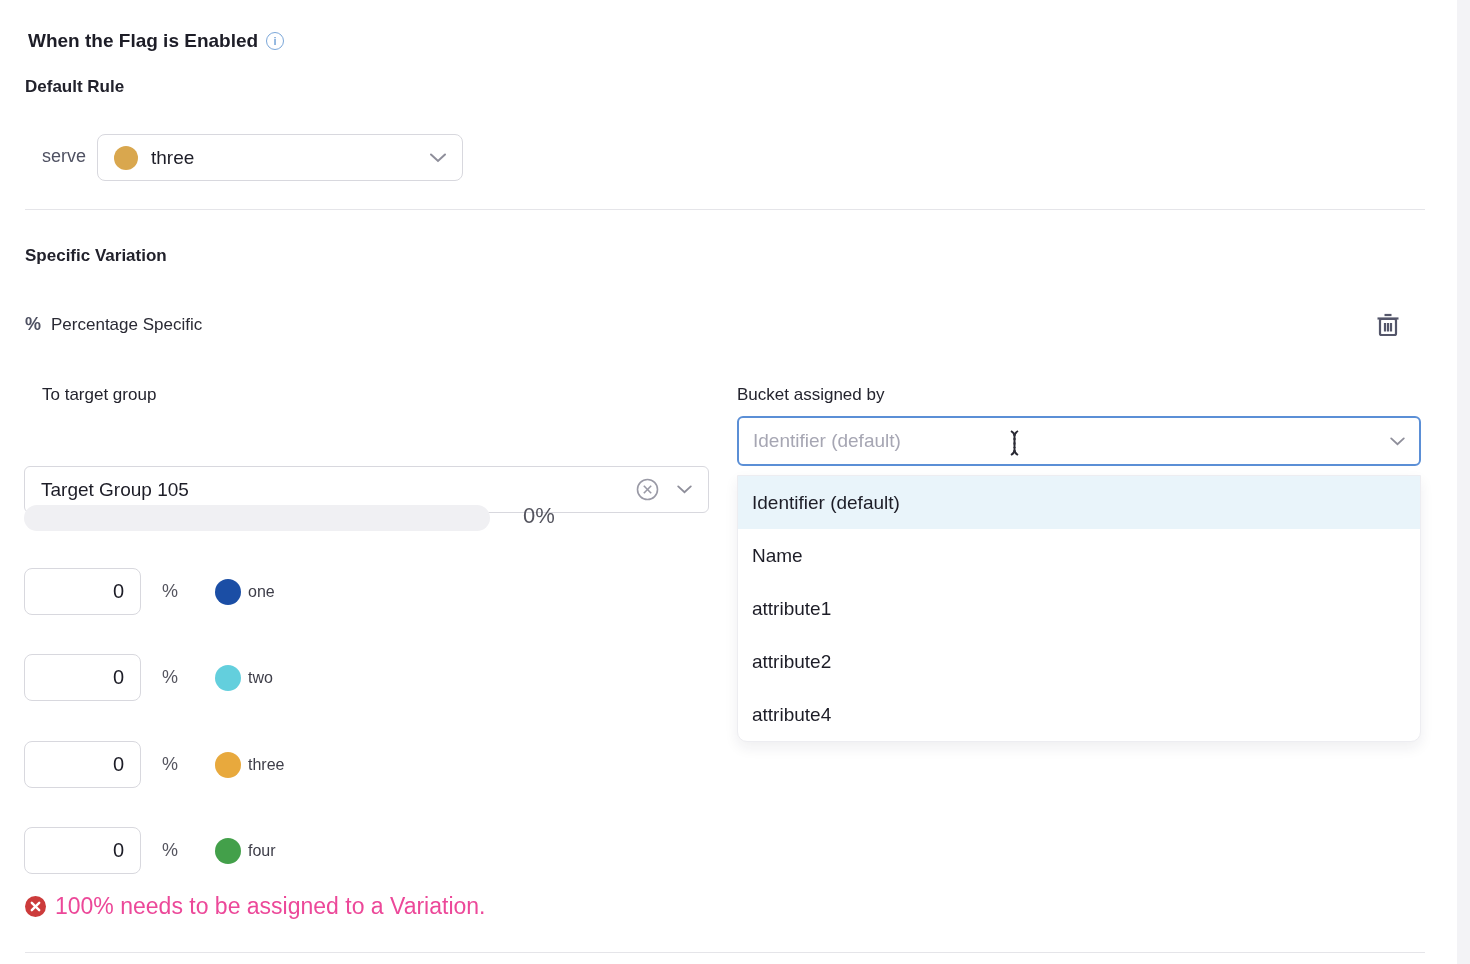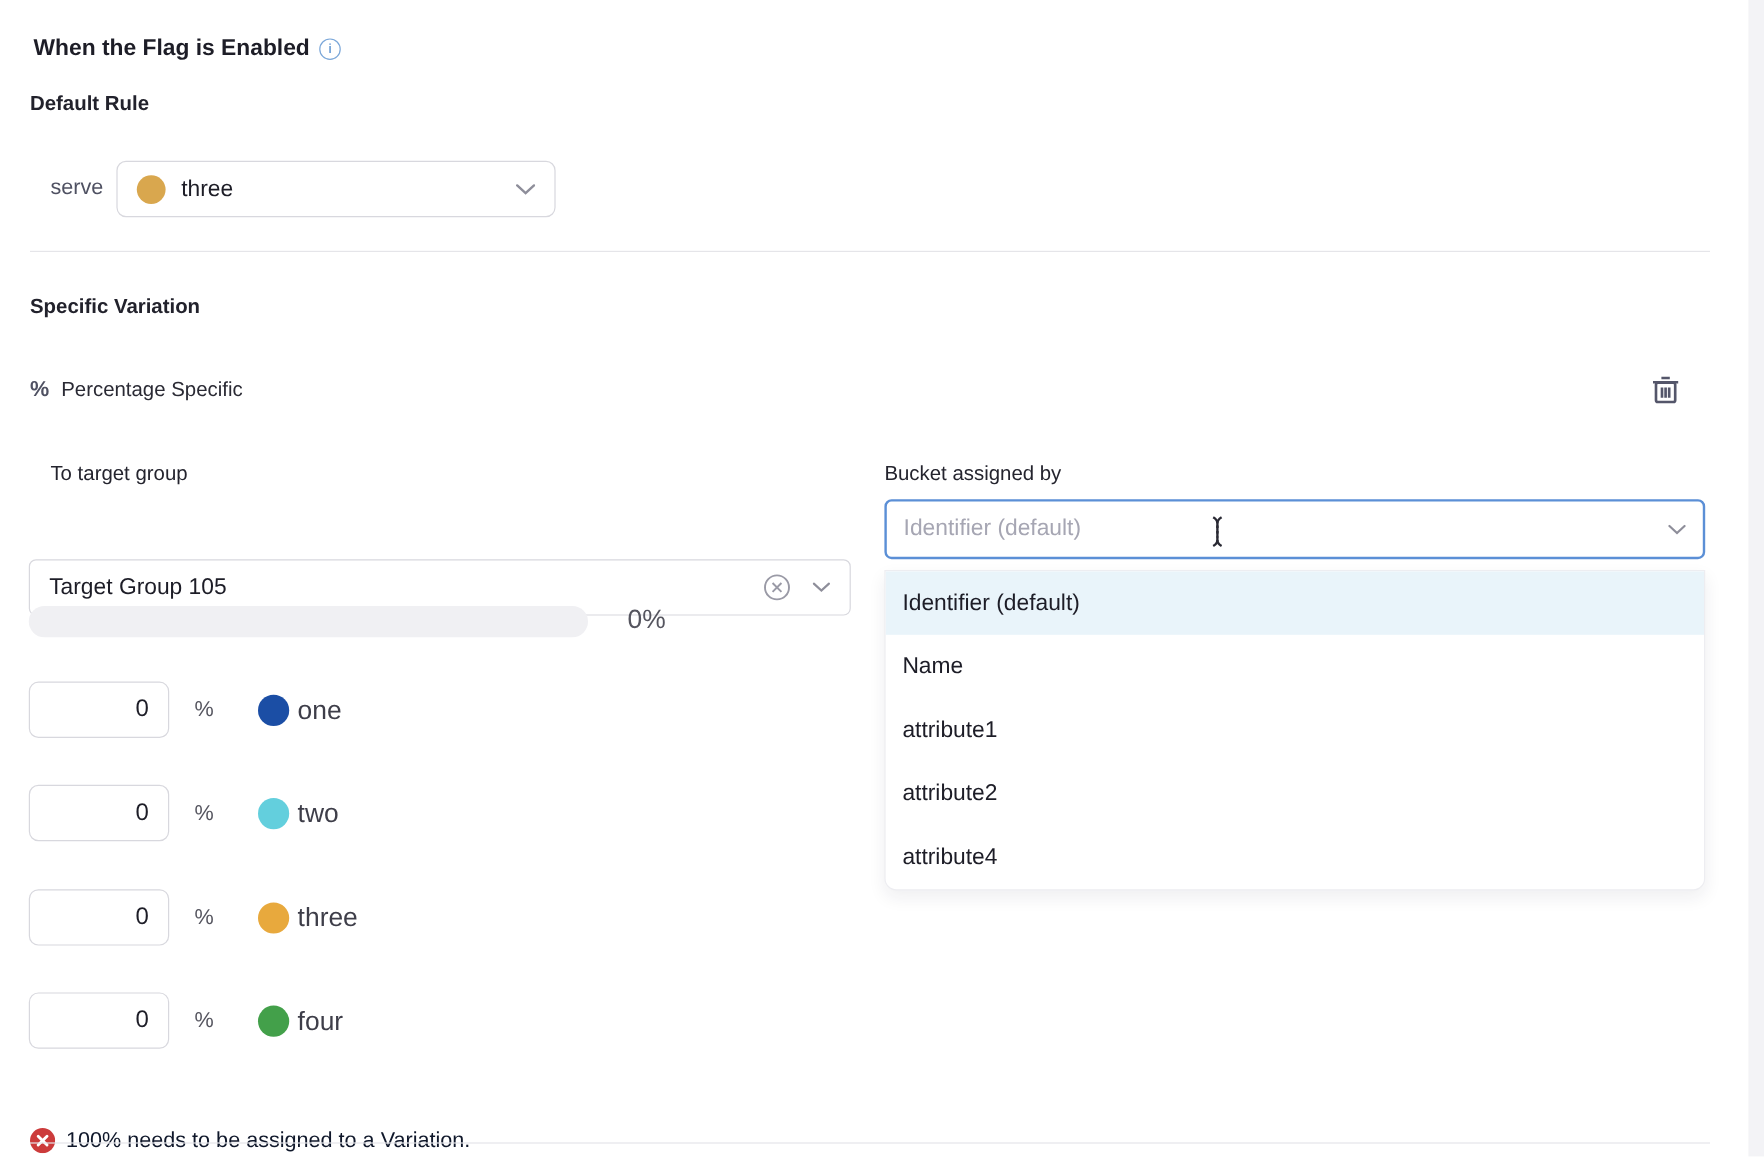--- a/index.html
+++ b/index.html
@@ -122,31 +122,31 @@
 
   
   .weight-row { position: absolute; left: 24px; display: flex; align-items: center; }
   .weight-row .pct-input {
     width: 117px; height: 47px; border: 1px solid #d8d8de; border-radius: 8px;
     font-size: 20px; color: #1d1d27; text-align: right; padding-right: 16px;
     font-family: "Liberation Sans", sans-serif; outline: none;
   }
   .weight-row .unit { margin-left: 21px; font-size: 18px; color: #55555f; }
   .weight-row .dot { width: 26px; height: 26px; border-radius: 50%; margin-left: 37px; }
-  .weight-row .vname { margin-left: 7px; font-size: 22px; color: #3e3e49; }
+  .weight-row .vname { margin-left: 7px; font-size: 16px; color: #3e3e49; }
   .row-0 { top: 568px; }
   .row-1 { top: 654px; }
   .row-2 { top: 741px; }
   .row-3 { top: 827px; }
 
   
   .error-row {
-    position: absolute; left: 25px; top: 940px;
+    position: absolute; left: 25px; top: 893px;
     display: flex; align-items: center; gap: 9px;
-    font-size: 18px; color: #0f172a;
+    font-size: 23px; color: #ec4899;
   }
   .error-icon { display: inline-flex; flex: 0 0 auto; }
 </style>
 </head>
 <body>
 
 <div class="page">
   <div class="right-strip"></div>
 
   <div class="flag-title">

